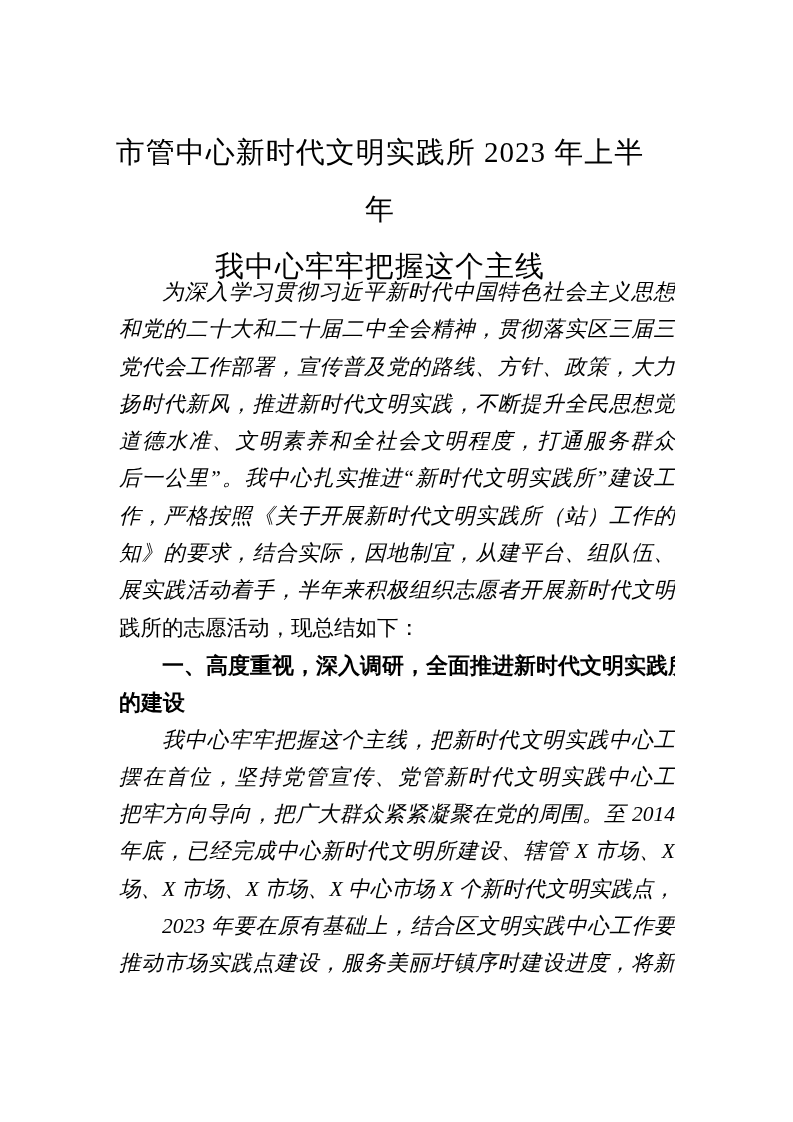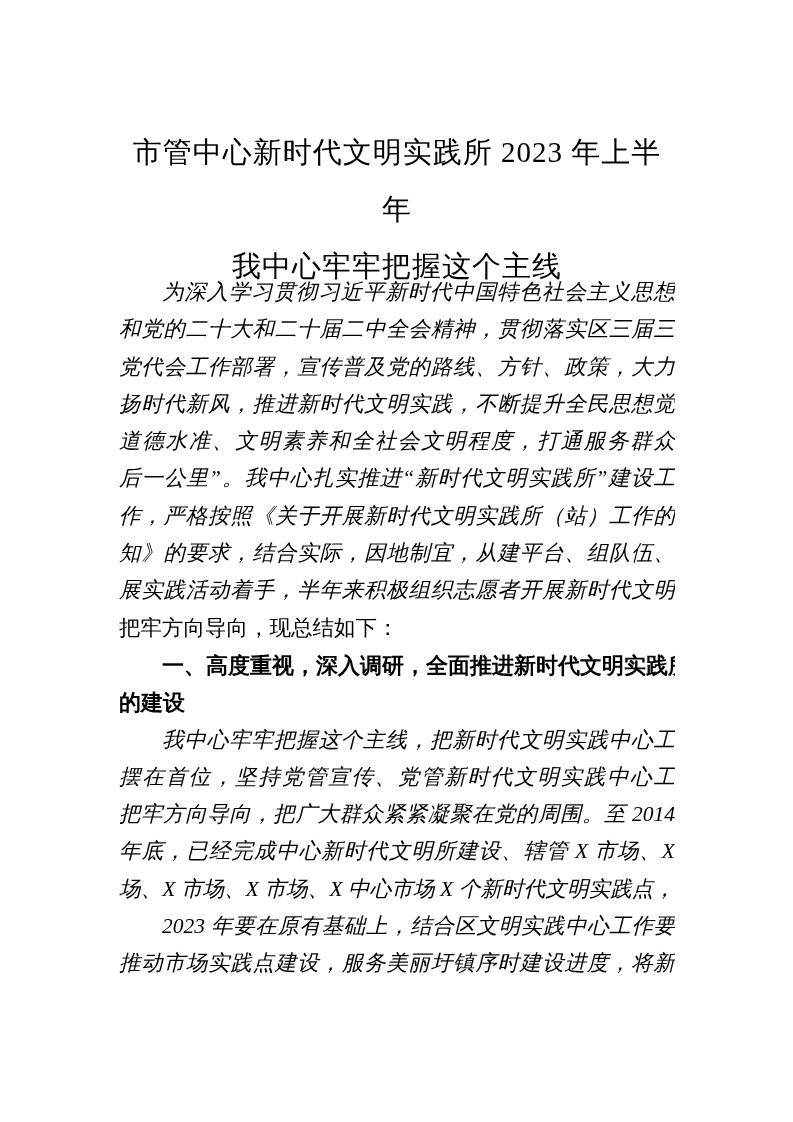--- a/index.html
+++ b/index.html
@@ -12,21 +12,21 @@
     width: 793px;
     height: 1122px;
     background: #ffffff;
     color: #000000;
     overflow: hidden;
     font-family: "Liberation Serif", serif;
   }
   .doc-title {
     position: absolute;
     top: 124px;
-    left: 119px;
+    left: 102px;
     width: 556px;
     text-align: center;
     font-size: 29px;
     line-height: 57px;
     font-weight: 400;
     letter-spacing: 1px;
   }
   .doc-body {
     position: absolute;
     top: 274px;
@@ -74,21 +74,21 @@
     <div class="para">
       <div class="line just indent">为深入学习贯彻习近平新时代中国特色社会主义思想</div>
       <div class="line just">和党的二十大和二十届二中全会精神，贯彻落实区三届三次</div>
       <div class="line just">党代会工作部署，宣传普及党的路线、方针、政策，大力弘</div>
       <div class="line just">扬时代新风，推进新时代文明实践，不断提升全民思想觉悟、</div>
       <div class="line just">道德水准、文明素养和全社会文明程度，打通服务群众的“最</div>
       <div class="line just">后一公里”。我中心扎实推进“新时代文明实践所”建设工</div>
       <div class="line just">作，严格按照《关于开展新时代文明实践所（站）工作的通</div>
       <div class="line just">知》的要求，结合实际，因地制宜，从建平台、组队伍、开</div>
       <div class="line just">展实践活动着手，半年来积极组织志愿者开展新时代文明实</div>
-      <div class="line">把牢方向导向，现总结如下：</div>
+      <div class="line">践所的志愿活动，现总结如下：</div>
     </div>
 
     <div class="para heading">
       <div class="line indent">一、高度重视，深入调研，全面推进新时代文明实践所</div>
       <div class="line">的建设</div>
     </div>
 
     <div class="para">
       <div class="line just indent">我中心牢牢把握这个主线，把新时代文明实践中心工作</div>
       <div class="line just">摆在首位，坚持党管宣传、党管新时代文明实践中心工作，</div>

